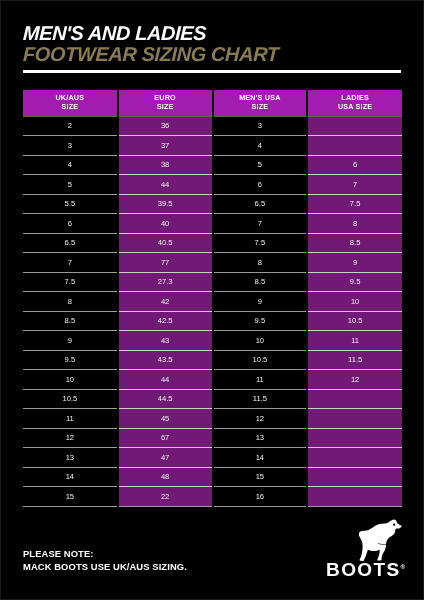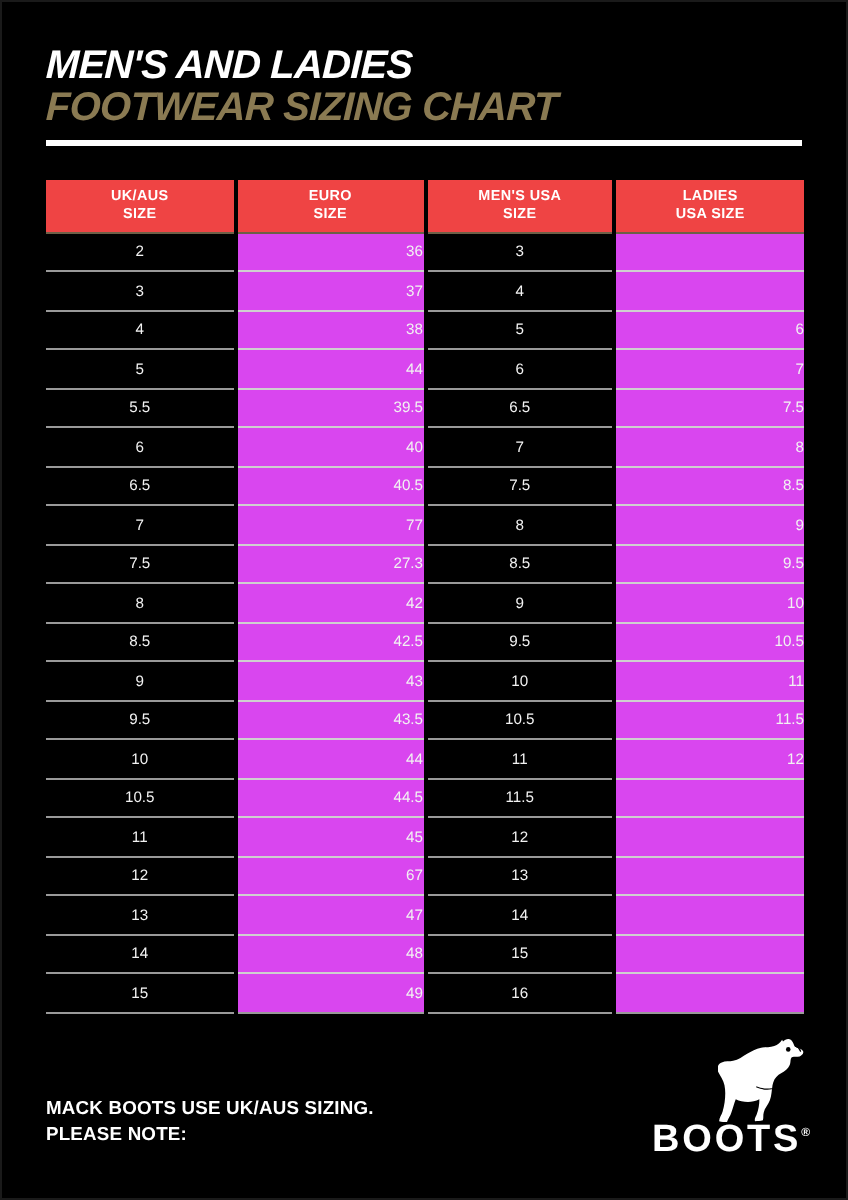--- a/index.html
+++ b/index.html
@@ -67,21 +67,21 @@
     width: 379px;
   }
   table.sizing {
     border-collapse: collapse;
     width: 379px;
     table-layout: fixed;
   }
   table.sizing col { width: 25%; }
 
   table.sizing thead th {
-    background: #ef4444;
+    background: #a21caf;
     color: #ffffff;
     font-size: 7.2px;
     font-weight: bold;
     line-height: 8.8px;
     letter-spacing: 0.2px;
     text-align: center;
     padding: 4px 1px 4px 1px;
     border-right: 2px solid #000000;
     border-bottom: 1px solid #6d6047;
     vertical-align: middle;
@@ -100,23 +100,22 @@
     border-top: 1px solid #9a9a9a;
     border-right: 2px solid #000000;
     background: #000000;
     box-sizing: border-box;
   }
   table.sizing tbody td:last-child { border-right: none; }
   table.sizing tbody tr:last-child td { border-bottom: 1px solid #9a9a9a; }
 
   
   table.sizing tbody td.shade {
-    background: #d946ef;
+    background: #701a75;
     border-top-color: #cfcfcf;
-    text-align: right;
   }
 
   
   .footer-note {
     position: absolute;
     left: 22px;
     top: 546px;
     color: #ffffff;
     font-size: 9.4px;
     font-weight: bold;
@@ -307,31 +306,31 @@
             <td class="shade"></td>
           </tr>
           <tr>
             <td>14</td>
             <td class="shade">48</td>
             <td>15</td>
             <td class="shade"></td>
           </tr>
           <tr>
             <td>15</td>
-            <td class="shade">49</td>
+            <td class="shade">22</td>
             <td>16</td>
             <td class="shade"></td>
           </tr>
         </tbody>
     </table>
   </div>
 
   <div class="footer-note">
+    <div>PLEASE NOTE:</div>
     <div>MACK BOOTS USE UK/AUS SIZING.</div>
-    <div>PLEASE NOTE:</div>
   </div>
 
   <div class="logo">
     <svg class="dog" viewBox="0 0 100 96" aria-hidden="true">
       <path fill="#ffffff" d="M74 4 c3 -3 7 -4 10 -1 c2 2 2 5 4 7 c3 2 7 2 9 5 c1 3 -2 5 -4 6 c-3 1 -6 0 -9 1 c-2 2 -1 5 -2 8 c-2 6 -8 9 -13 12 c-4 3 -6 7 -7 12 c-1 6 -1 12 -3 17 c-2 5 -6 9 -7 14 c-1 3 0 6 -1 9 c-3 1 -6 1 -9 1 c-1 -3 1 -5 2 -8 c2 -5 3 -11 3 -17 c-4 2 -9 3 -13 3 c-5 0 -10 -1 -14 -3 c-2 5 -3 10 -5 15 c-1 4 -4 7 -5 11 c-3 0 -6 0 -9 -1 c0 -4 3 -7 4 -11 c2 -7 3 -14 3 -21 c0 -6 -1 -12 -4 -17 c-2 -4 -5 -7 -5 -11 c0 -3 2 -6 5 -7 c4 -2 9 -1 13 -2 c6 -1 11 -5 16 -8 c5 -3 10 -6 16 -7 c5 -1 10 0 15 -2 c4 -1 7 -4 9 -7 z"></path>
       <circle cx="80" cy="13" r="2.6" fill="#000000"></circle>
       <path d="M88 9 c3 1 5 3 6 6" stroke="#000000" stroke-width="1.6" fill="none" stroke-linecap="round"></path>
       <path d="M44 56 c5 2 11 3 17 2" stroke="#000000" stroke-width="1.4" fill="none" stroke-linecap="round"></path>
     </svg>
     <div class="wordmark"><span>BOOTS</span><span class="reg">®</span></div>

